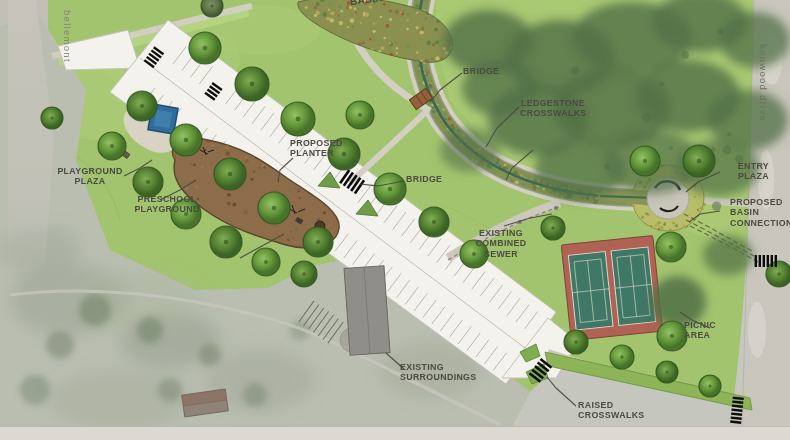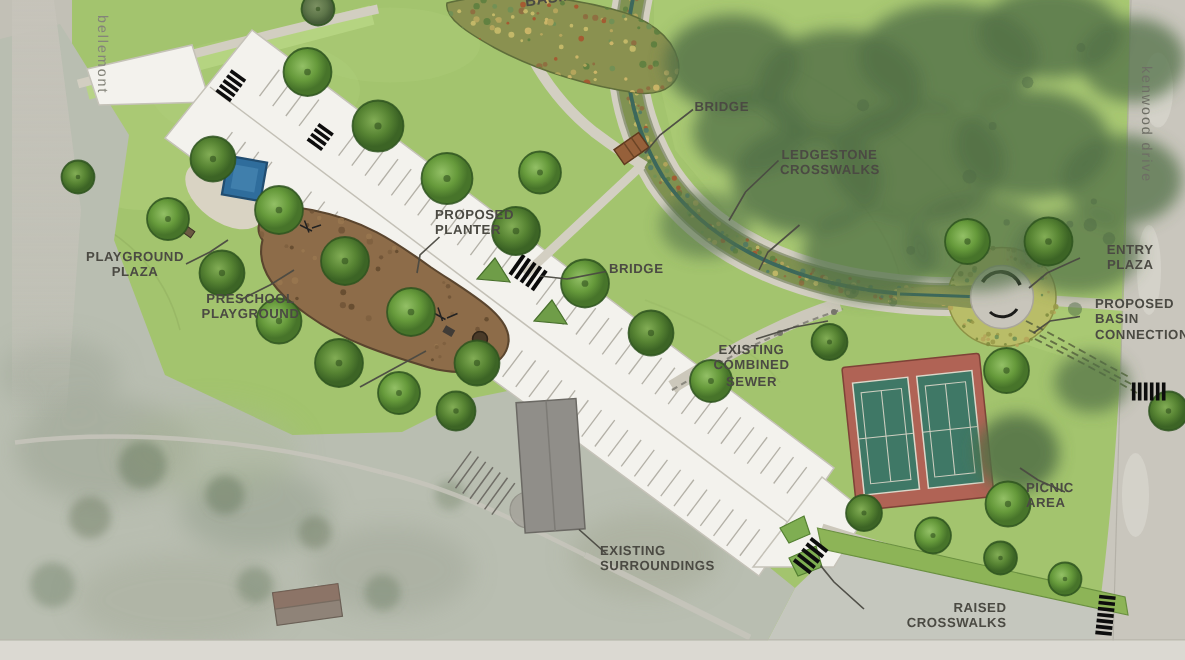--- a/index.html
+++ b/index.html
@@ -21,21 +21,21 @@
   #lbl-entry{left:721px;top:161px;width:48px;text-align:right;}
   #lbl-proposed{left:730px;top:197px;width:68px;}
   #lbl-seatwall{left:290px;top:138px;width:60px;}
   #lbl-playground-plaza{left:56px;top:166px;width:68px;}
   #lbl-preschool{left:92px;top:194px;width:66px;margin-left:42px;}
   #lbl-schoolage{left:168px;top:250px;width:70px;}
   #lbl-bridge-mid{left:406px;top:174px;}
   #lbl-sewer{left:470px;top:228px;width:62px;}
   #lbl-picnic{left:684px;top:320px;width:48px;}
   #lbl-surroundings{left:400px;top:362px;width:92px;}
-  #lbl-raised{left:593px;top:400px;width:78px;text-align:right;}
+  #lbl-raised{left:578px;top:400px;width:78px;}
 </style>
 </head>
 <body>
 
 <div id="plan">
 <svg width="790" height="440" viewBox="0 0 790 440">
   <defs>
     <radialGradient id="tg0" cx="40%" cy="38%">
       <stop offset="0%" stop-color="#93c066"></stop>
           <stop offset="60%" stop-color="#669a3b"></stop>

